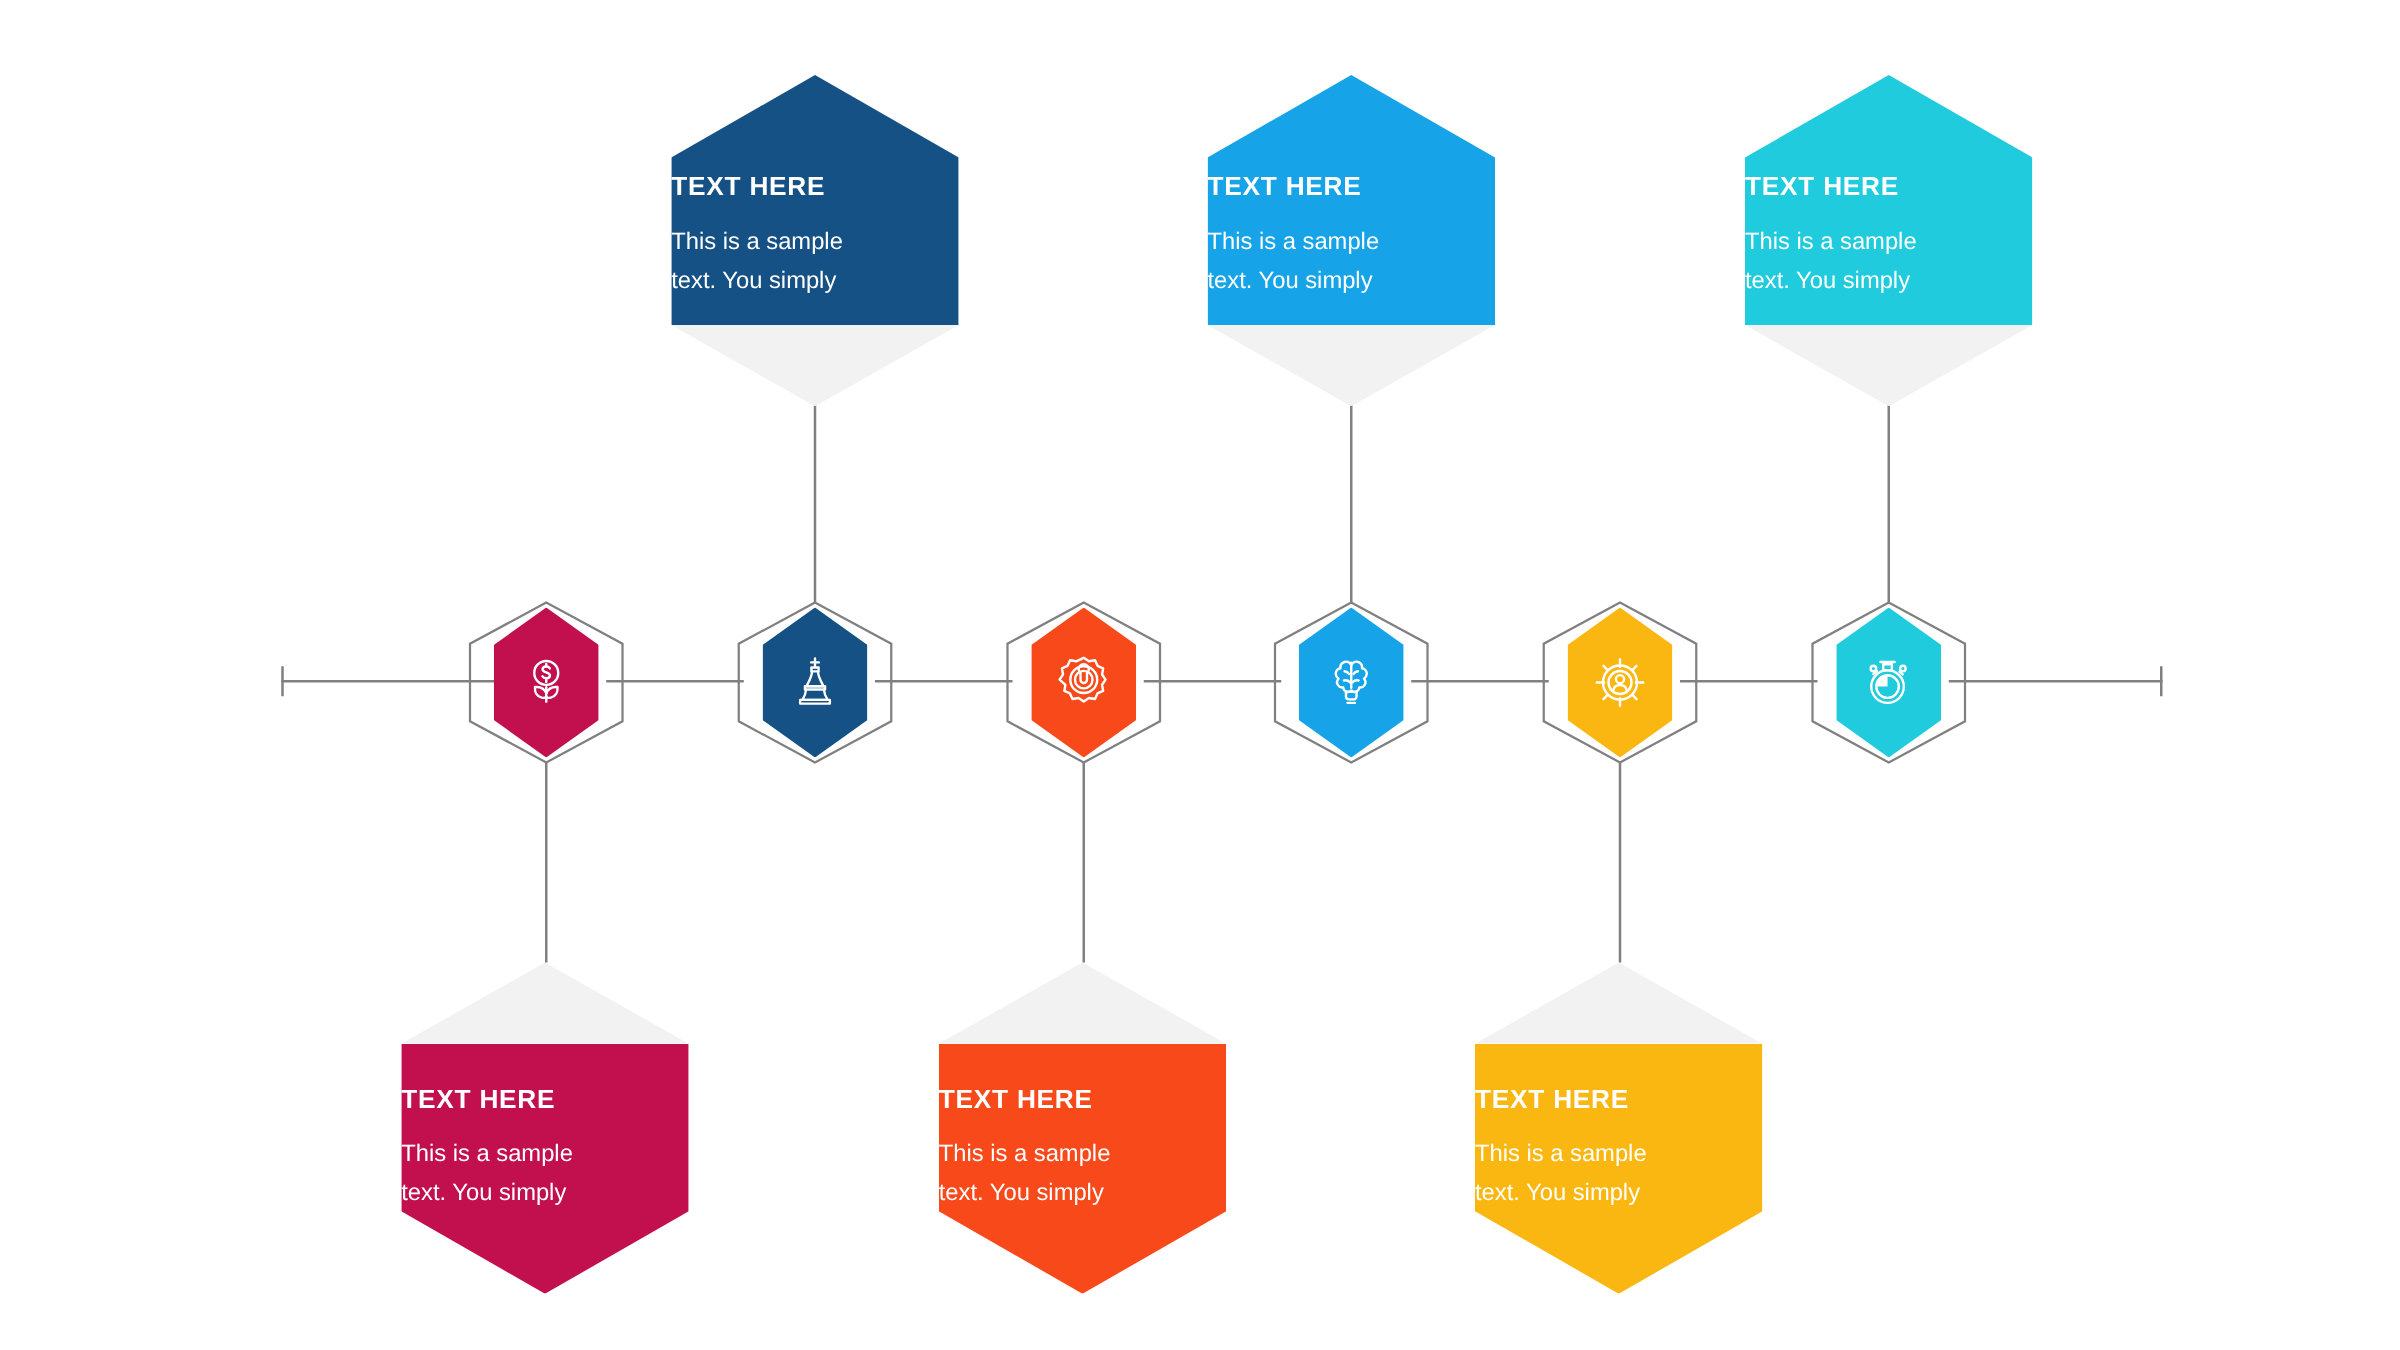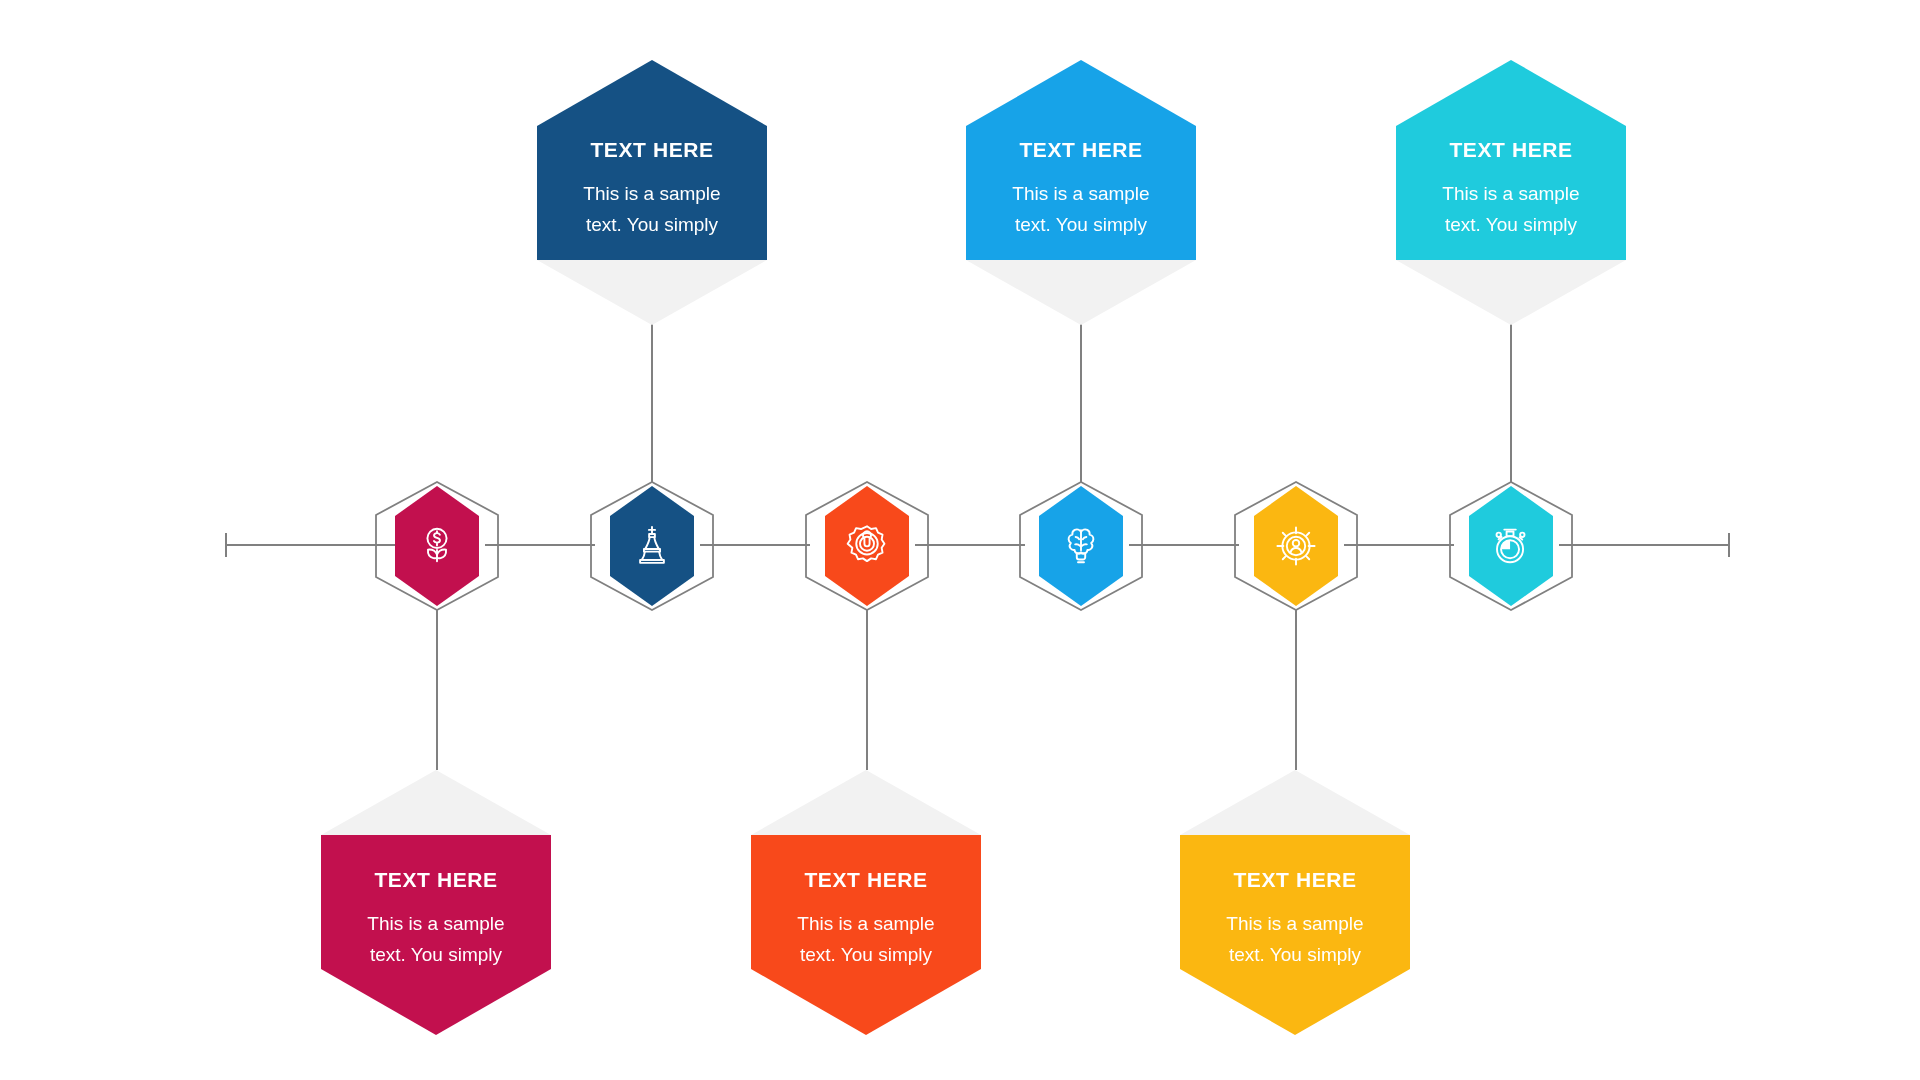--- a/index.html
+++ b/index.html
@@ -64,21 +64,20 @@
   }
   .hex-badge .hex-icon svg {
     width: 100%;
     height: 100%;
     display: block;
   }
 
   
   .card {
     position: absolute;
-    text-align: center;
   }
   .card .card-body {
     position: absolute;
     left: 0;
     width: 100%;
     box-sizing: border-box;
     text-align: center;
   }
   .card .card-tip {
     position: absolute;

